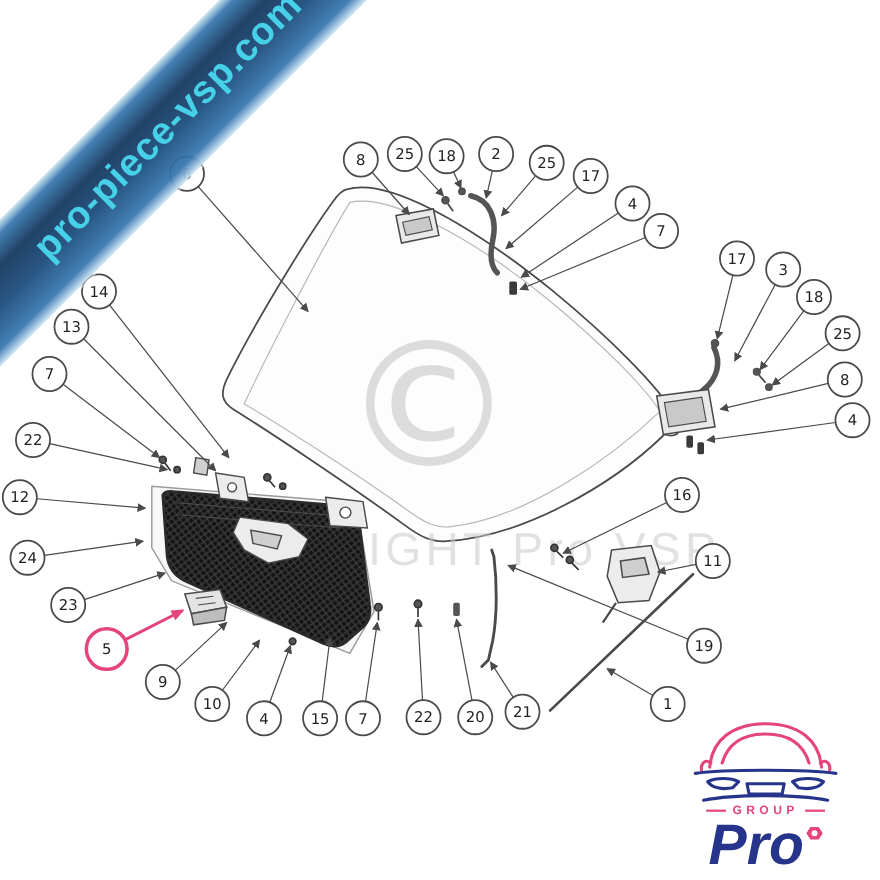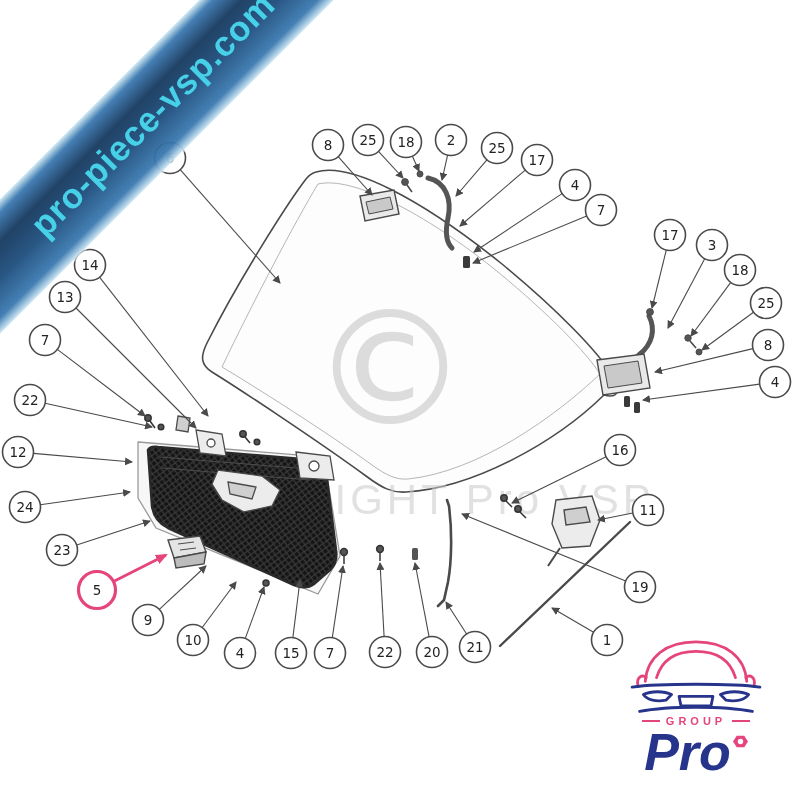--- a/index.html
+++ b/index.html
@@ -38,21 +38,21 @@
     opacity: 0.95;
   }
   .ribbon-text {
     color: var(--ribbon-cyan, #3ecfe8);
     font-size: 35px; font-weight: bold; letter-spacing: 1px;
     font-family: "Liberation Sans", sans-serif;
     white-space: nowrap;
   }
 
   
-  .logo { position: absolute; right: 14px; bottom: 22px; width: 180px; text-align: center; }
+  .logo { position: absolute; right: 14px; bottom: 6px; width: 180px; text-align: center; }
   .car { width: 152px; height: 94px; display: block; margin: 0 auto; }
   .group-row { display: flex; align-items: center; justify-content: center; gap: 6px; margin-top: -4px; }
   .group-text {
     font-size: 11px; font-weight: bold; letter-spacing: 4px;
     color: var(--highlight-pink, #e5447d);
   }
   .dash { width: 18px; height: 2px; background: var(--highlight-pink, #e5447d); }
   .logo-line {
     font-family: "Liberation Sans", sans-serif;
     font-style: italic; font-weight: bold;

